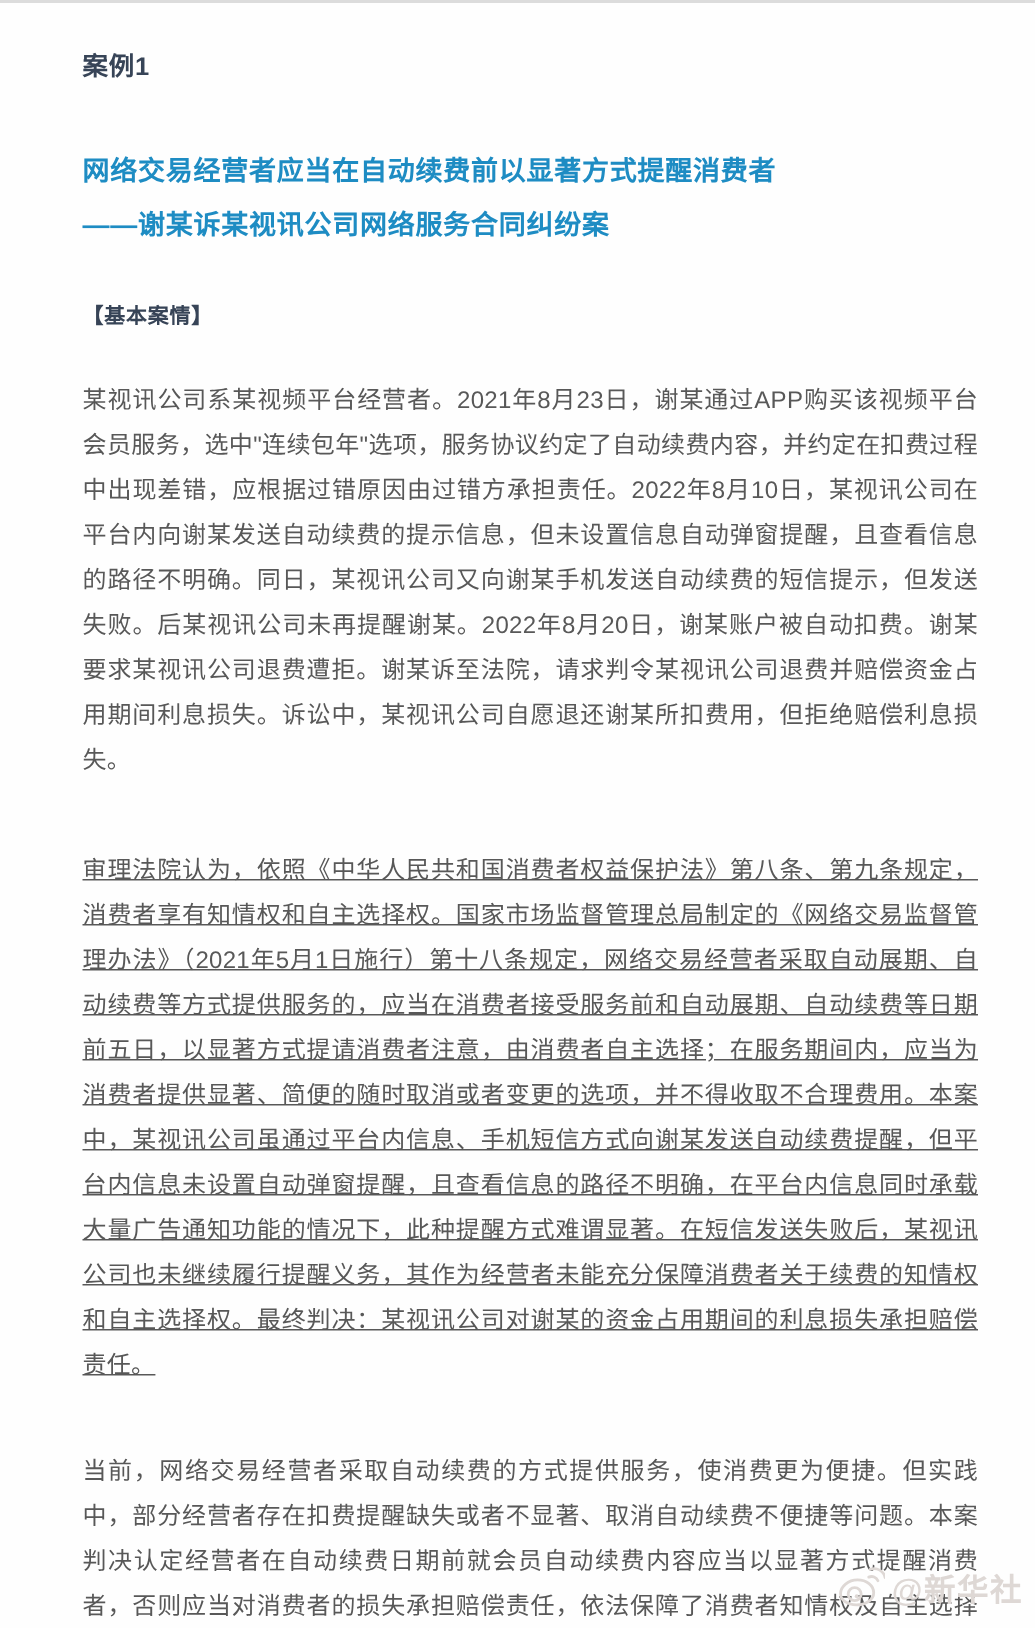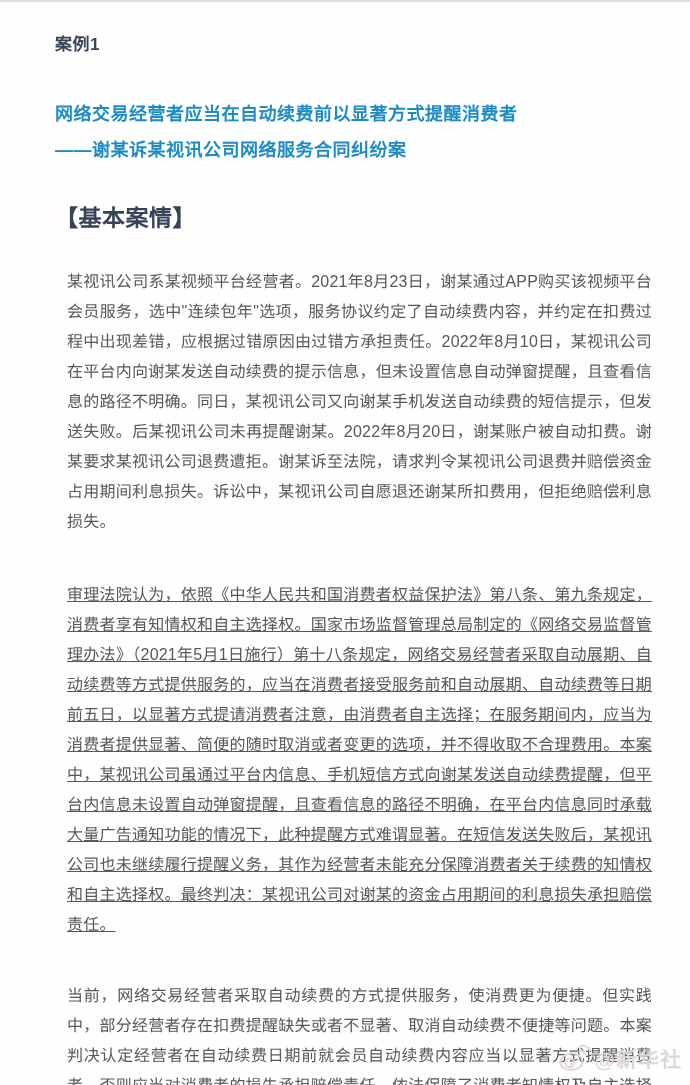--- a/index.html
+++ b/index.html
@@ -35,36 +35,35 @@
   .title-block {
     margin-top: 41px;
     color: var(--title-blue);
     font-size: 18px;
     font-weight: bold;
     line-height: 36px;
     letter-spacing: 0.5px;
   }
 
   .section-heading {
-    font-size: 23px;
+    font-size: 14px;
     font-weight: bold;
     color: var(--heading-dark);
     letter-spacing: 0.5px;
   }
   .heading-1 { margin-top: 31px; }
   .heading-2 { margin-top: 37px; }
   .heading-3 { margin-top: 27px; }
 
   .para {
     font-size: 16px;
     line-height: 30px;
     color: var(--body-gray);
     text-align: justify;
     letter-spacing: 0.2px;
-    margin-left: 12px;
   }
   .para-1 { margin-top: 34px; }
   .para-2 { margin-top: 43px; text-decoration: underline; }
   .para-3 { margin-top: 41px; }
 
   .watermark {
     position: absolute;
     right: 8px;
     bottom: 12px;
     display: flex;

